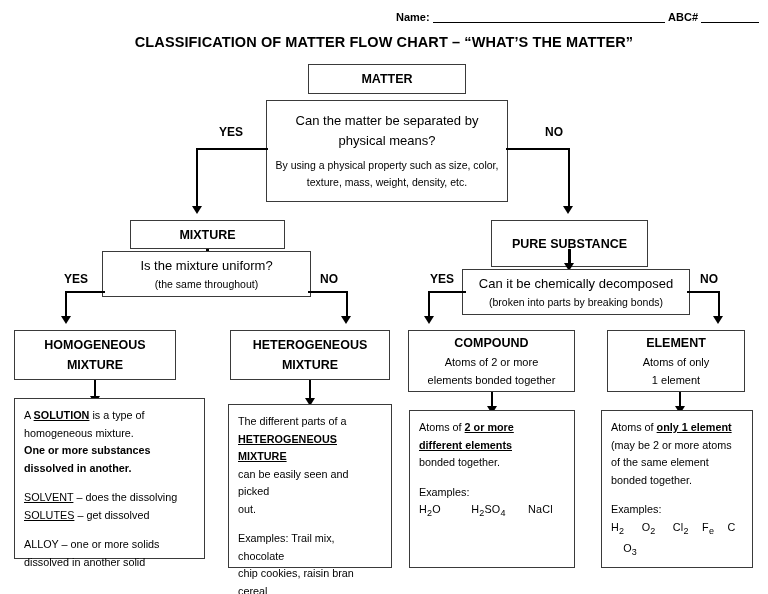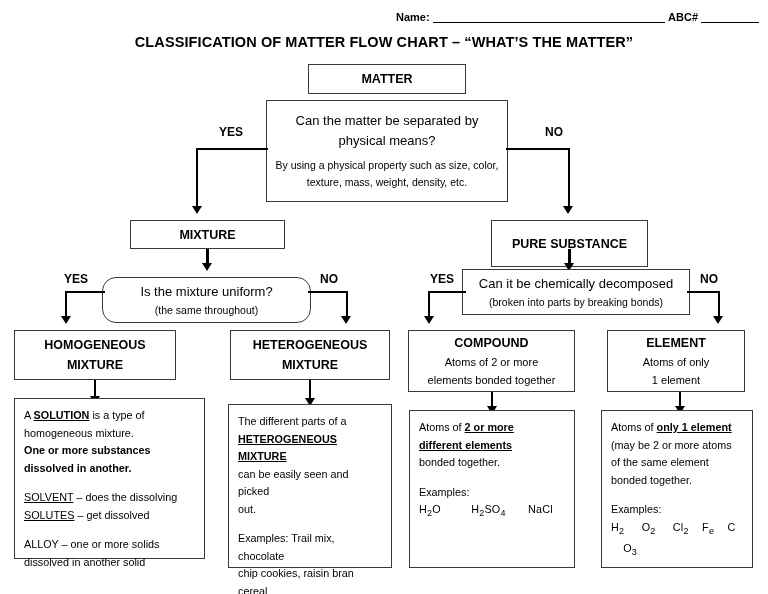--- a/index.html
+++ b/index.html
@@ -171,21 +171,21 @@
   </div>
   <div class="vline" style="left:206.3px; top:249px; height:16px;"></div>
   <div class="arrowhead" style="left:202px; top:263px;"></div>
 
   <div class="box box-center" style="left:491px; top:220px; width:157px; height:47px;">
     <div class="hdr">PURE SUBSTANCE</div>
   </div>
   <div class="vline" style="left:568.3px; top:249px; height:16px;"></div>
   <div class="arrowhead" style="left:564px; top:263px;"></div>
 
-  <div class="box box-center" style="left:102px; top:277px; width:209px; height:46px;border-radius:14px;">
+  <div class="box box-center" style="left:102px; top:251px; width:209px; height:46px;">
     <div class="q-main">Is the mixture uniform?</div>
     <div class="q-sub">(the same throughout)</div>
   </div>
 
   <div class="yn" style="left:64px; top:272px;">YES</div>
   <div class="hline" style="left:65px; top:291px; width:40px;"></div>
   <div class="vline" style="left:65px; top:291px; height:27px;"></div>
   <div class="arrowhead" style="left:60.7px; top:316px;"></div>
 
   <div class="yn" style="left:320px; top:272px;">NO</div>

